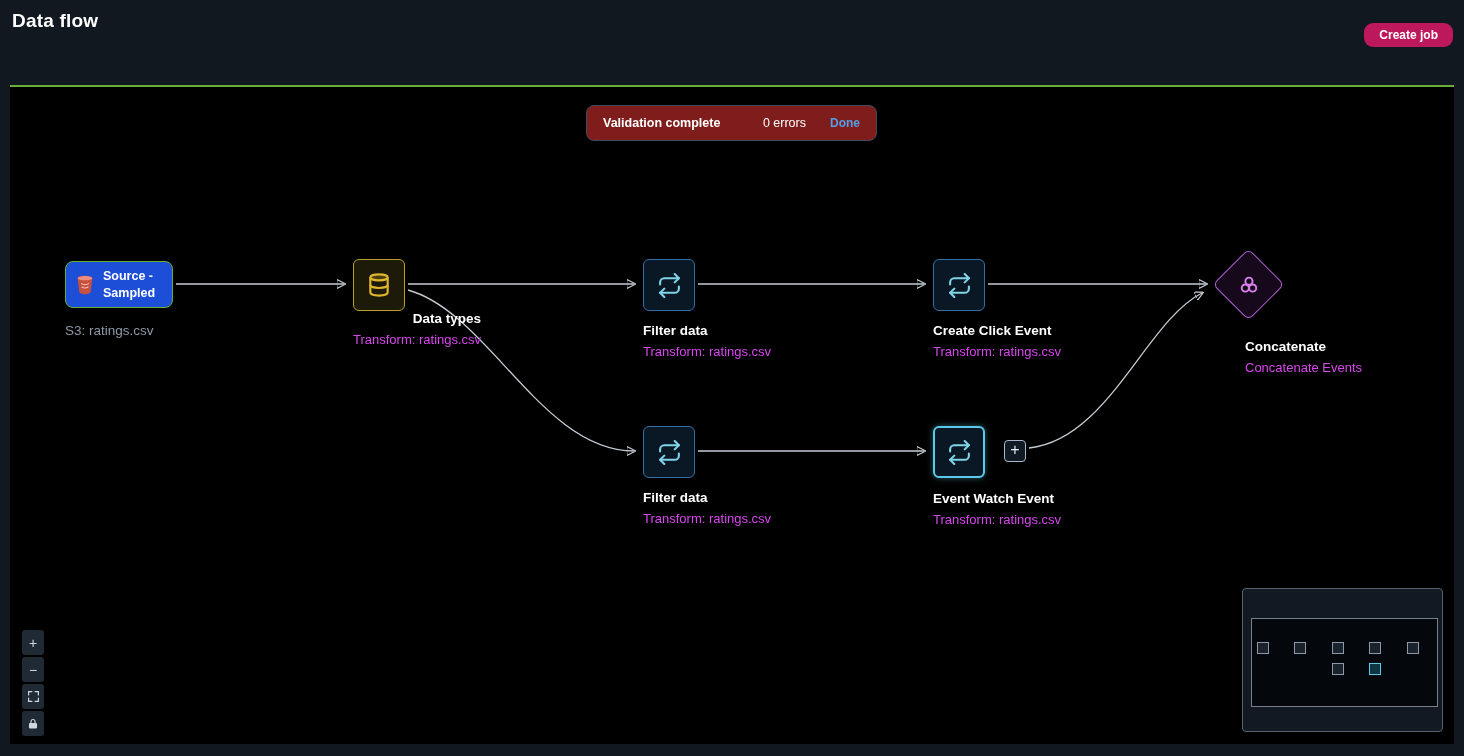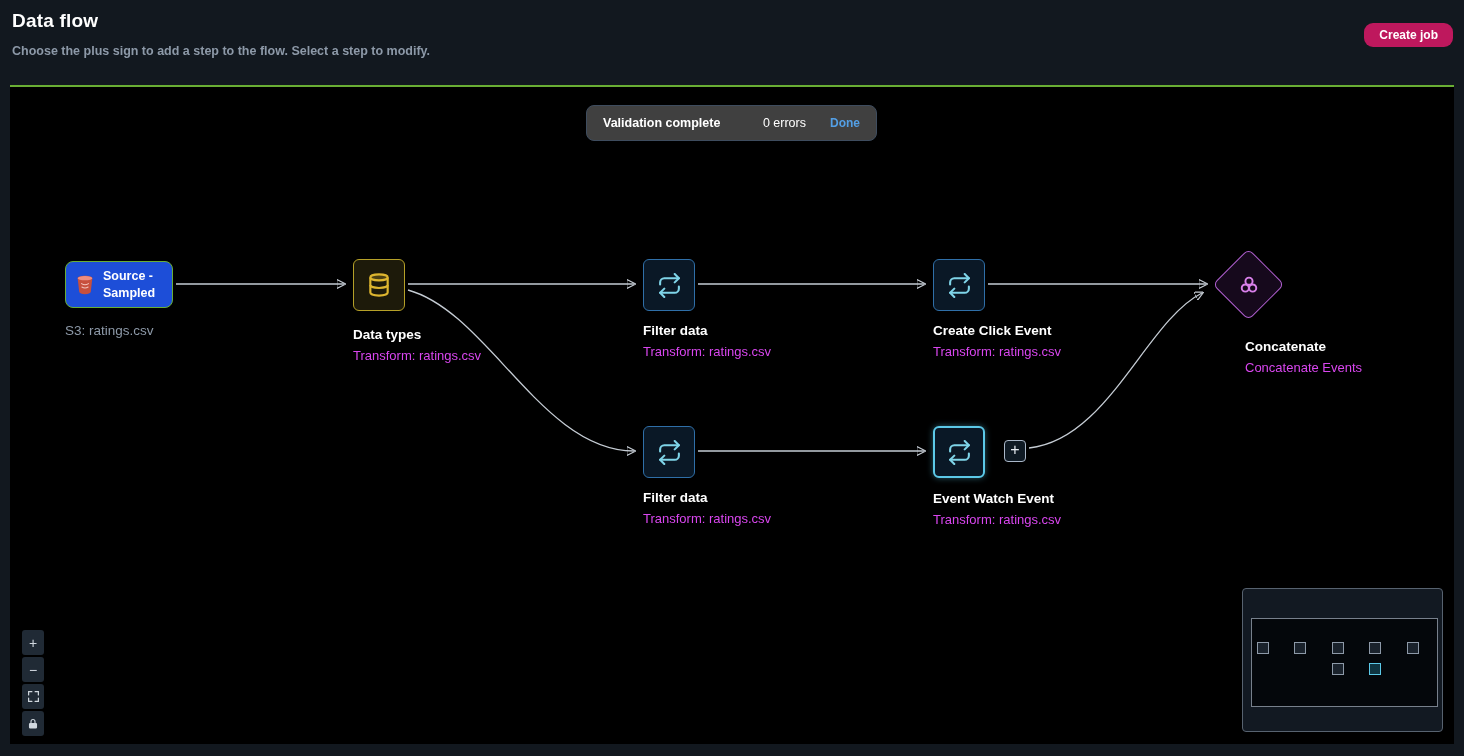--- a/index.html
+++ b/index.html
@@ -15,21 +15,21 @@
 
   
   .canvas { position:relative; margin:0 10px; height:659px; background:#000000;
     border-top:2px solid #69ae34; overflow:hidden; }
 
   svg.edges { position:absolute; left:0; top:0; width:1444px; height:659px; }
   svg.edges path { stroke:#c5ccd4; stroke-width:1.3; fill:none; }
 
   
   .toast { position:absolute; left:576px; top:18px; width:291px; height:36px;
-    background:#404040; border:1px solid #3e4c5e; border-radius:8px;
+    background:#7f1d1d; border:1px solid #3e4c5e; border-radius:8px;
     display:flex; align-items:center; padding:0 16px; }
   .toast-msg { color:#ffffff; font-size:12.5px; font-weight:700; }
   .toast-errors { margin-left:auto; color:#ffffff; font-size:12.5px; }
   .toast-done { margin-left:24px; color:#539fe5; font-size:12px; font-weight:700; text-decoration:none; cursor:pointer; }
 
   
   .node-sq { position:absolute; width:52px; height:52px; border-radius:6px;
     display:flex; align-items:center; justify-content:center; cursor:pointer; }
   .n-yellow { background:#1d1a0a; border:1.5px solid #b5a028; }
   .n-blue   { background:#0a1826; border:1.5px solid #2f6fa8; }
@@ -66,21 +66,20 @@
     background:#04070b; border:1px solid #77808c; }
   .mini-node { position:absolute; width:12px; height:12px; background:#1a222c; border:1px solid #8d99a8; }
   .mini-node.sel { border:1.5px solid #5cc9e8; background:#0f3542; }
   .icon { line-height:0; display:inline-block; }
 </style>
 </head>
 <body>
 
 <div class="header">
   <div class="page-title">Data flow</div>
-  <div class="page-subtitle">Choose the plus sign to add a step to the flow. Select a step to modify.</div>
   <button class="create-job-btn">Create job</button>
 </div>
 
 <div class="canvas">
 
   <svg class="edges">
     <defs>
       <marker id="arrow" viewBox="0 0 10 10" refX="8" refY="5" markerWidth="7" markerHeight="7" orient="auto">
         <path d="M0 0 L10 5 L0 10 z" fill="#c5ccd4" stroke="none"></path>
       </marker>
@@ -116,21 +115,21 @@
 
   <div class="node-sq n-yellow" style="left:343px; top:172px;">
     <span class="icon">
       <svg viewBox="0 0 24 24" width="26" height="26" fill="none" stroke="#ddb52f" stroke-width="2">
         <ellipse cx="12" cy="5" rx="8" ry="2.8" fill="#ddb52f" fill-opacity="0.25"></ellipse>
         <path d="M4 5v14c0 1.55 3.6 2.8 8 2.8s8-1.25 8-2.8V5"></path>
         <path d="M4 12c0 1.55 3.6 2.8 8 2.8s8-1.25 8-2.8"></path>
       </svg>
     </span>
   </div>
-  <div class="caption" style="left:343px; top:240px;">
+  <div class="caption" style="left:343px; top:224px;text-align:right;">
     <div class="t">Data types</div>
     <div class="s">Transform: ratings.csv</div>
   </div>
 
   <div class="node-sq n-blue" style="left:633px; top:172px;">
     <span class="icon">
       <svg viewBox="0 0 24 24" width="25" height="25" fill="none" stroke="#7fd4e8" stroke-width="2" stroke-linecap="round" stroke-linejoin="round">
         <polyline points="17 1 21 5 17 9"></polyline>
         <path d="M3 11V9a4 4 0 0 1 4-4h14"></path>
         <polyline points="7 23 3 19 7 15"></polyline>

